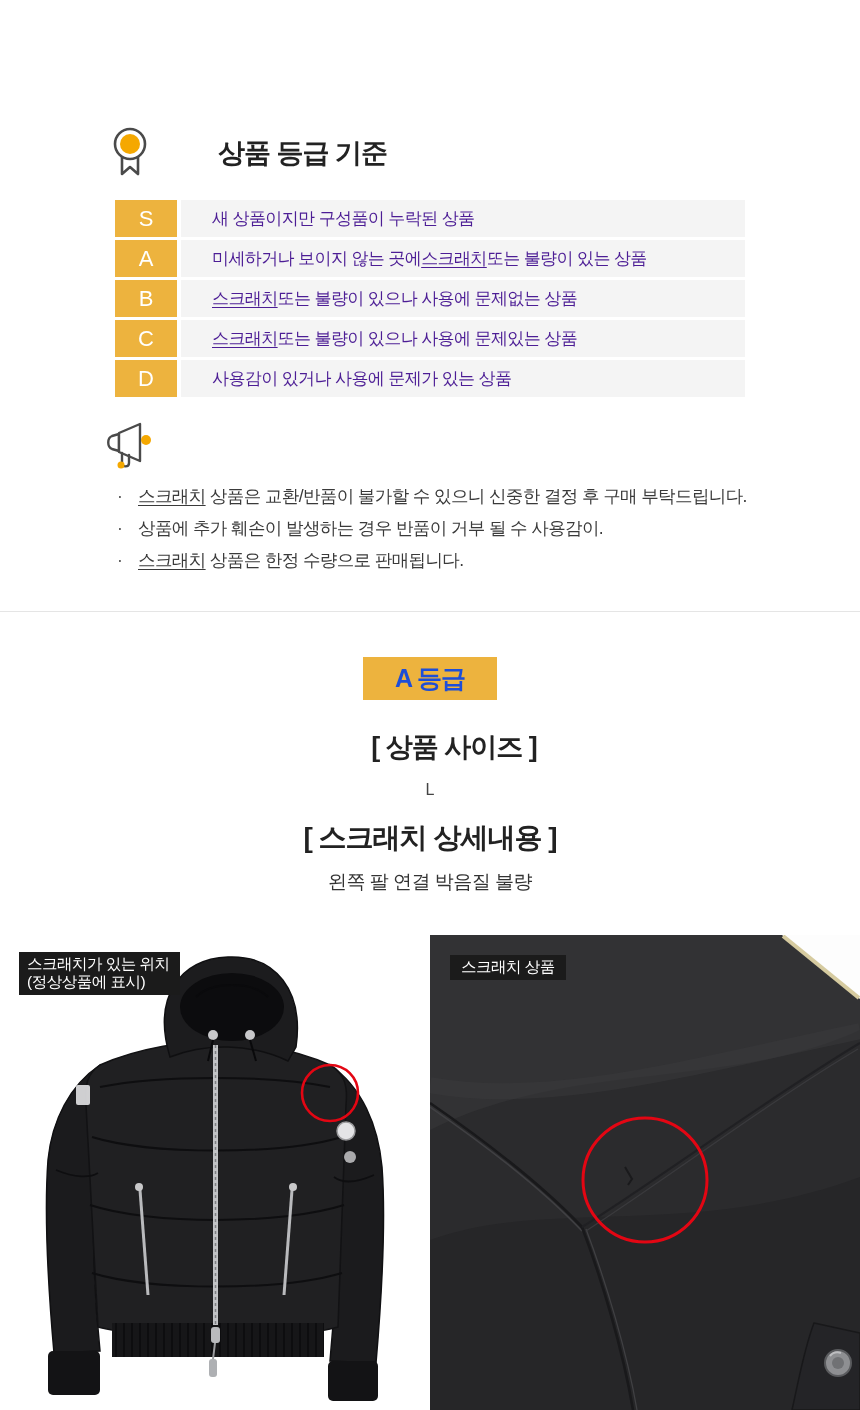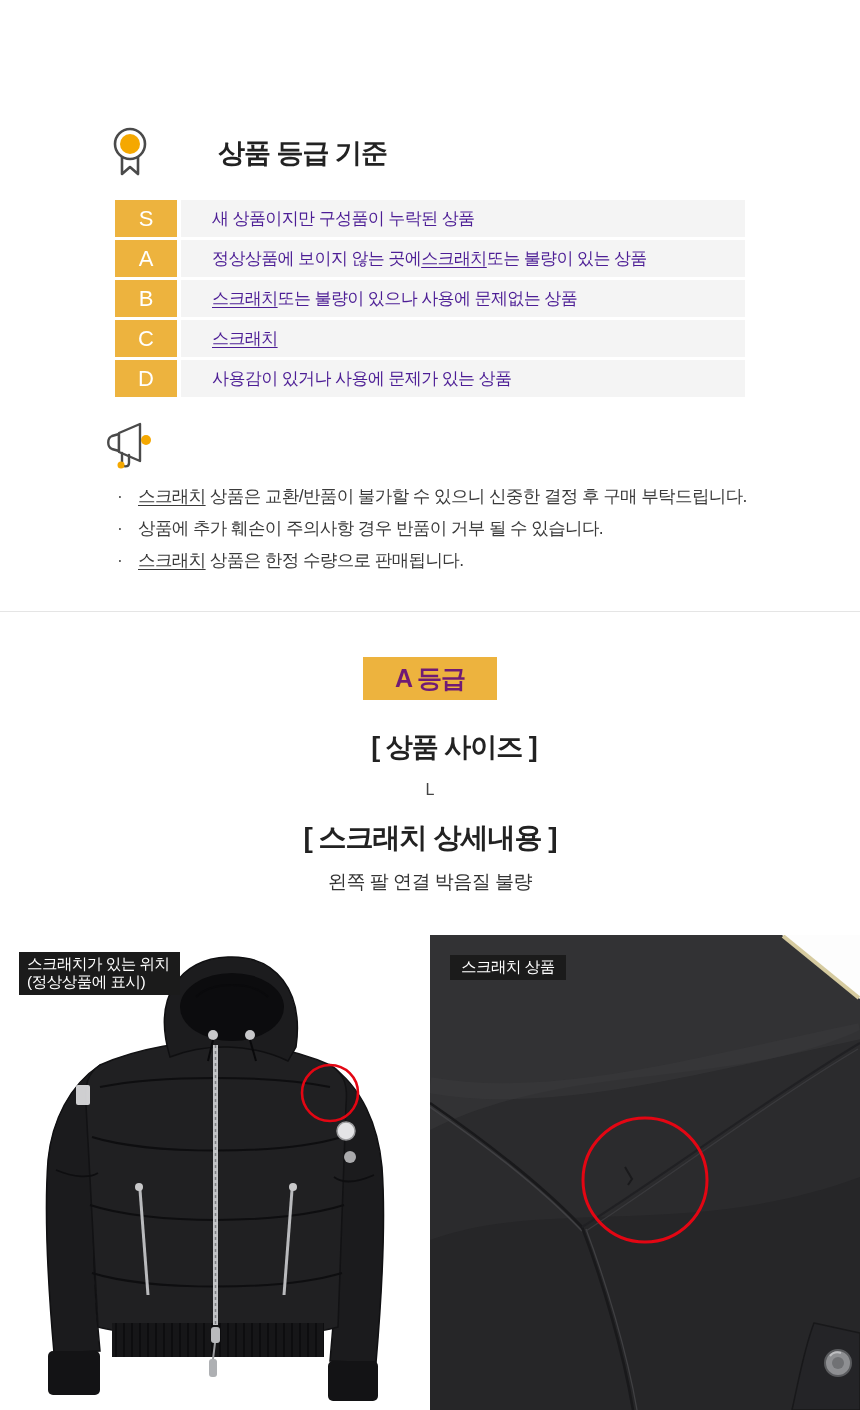--- a/index.html
+++ b/index.html
@@ -38,21 +38,21 @@
   .notice-item{
     display:flex;align-items:flex-start;margin-bottom:13px;
     font-size:17.5px;color:#3a3a3a;letter-spacing:-0.6px;line-height:19px;
   }
   .notice-item .bullet{width:21px;flex:0 0 auto;color:#555;}
   
   .divider{position:absolute;left:0;top:611px;width:860px;height:1px;background:#e5e5e5;}
   
   .grade-badge{
     position:absolute;left:363px;top:657px;width:134px;height:43px;
-    color:#701a75;font-size:25px;font-weight:bold;letter-spacing:-1px;
+    color:#1d4ed8;font-size:25px;font-weight:bold;letter-spacing:-1px;
     display:flex;align-items:center;justify-content:center;
   }
   .center-line{position:absolute;left:0;width:860px;text-align:center;}
   #size-title{top:729px;font-size:27px;font-weight:bold;color:#222;letter-spacing:-1px;padding-left:24px;}
   #size-value{top:781px;font-size:16px;color:#444;}
   #scratch-title{top:819px;font-size:28px;font-weight:bold;color:#222;letter-spacing:-1px;}
   #scratch-value{top:869px;font-size:19px;color:#333;letter-spacing:-0.5px;}
   
   .images-row{position:absolute;left:0;top:935px;width:860px;height:475px;display:flex;}
   .panel{position:relative;width:438px;height:475px;overflow:hidden;}
@@ -88,38 +88,39 @@
       <div class="grade-cell" style="background:#EDB33E">S</div>
       <div class="grade-text">
           <span>새 상품이지만 구성품이 누락된 상품</span>
           <span class="kw"></span>
           <span></span>
         </div>
     </div>
     <div class="grade-row">
       <div class="grade-cell" style="background:#EDB33E">A</div>
       <div class="grade-text">
-          <span>정상상품에 보이지 않는 곳에 </span>
+          <span>미세하거나 보이지 않는 곳에 </span>
           <span class="kw">스크래치</span>
           <span> 또는 불량이 있는 상품</span>
         </div>
     </div>
     <div class="grade-row">
       <div class="grade-cell" style="background:#EDB33E">B</div>
       <div class="grade-text">
           <span></span>
           <span class="kw">스크래치</span>
           <span> 또는 불량이 있으나 사용에 문제없는 상품</span>
         </div>
     </div>
     <div class="grade-row">
       <div class="grade-cell" style="background:#EDB33E">C</div>
       <div class="grade-text">
           <span></span>
           <span class="kw">스크래치</span>
+          <span> 또는 불량이 있으나 사용에 문제있는 상품</span>
         </div>
     </div>
     <div class="grade-row">
       <div class="grade-cell" style="background:#EDB33E">D</div>
       <div class="grade-text">
           <span>사용감이 있거나 사용에 문제가 있는 상품</span>
           <span class="kw"></span>
           <span></span>
         </div>
     </div>
@@ -137,21 +138,21 @@
     </span>
   </div>
 
   <div class="notice-list">
     <div class="notice-item">
       <span class="bullet">·</span>
       <span><span></span><span class="kw">스크래치</span><span> 상품은 교환/반품이 불가할 수 있으니 신중한 결정 후 구매 부탁드립니다.</span></span>
     </div>
     <div class="notice-item">
       <span class="bullet">·</span>
-      <span><span>상품에 추가 훼손이 주의사항 경우 반품이 거부 될 수 있습니다.</span><span class="kw"></span><span></span></span>
+      <span><span>상품에 추가 훼손이 발생하는 경우 반품이 거부 될 수 사용감이.</span><span class="kw"></span><span></span></span>
     </div>
     <div class="notice-item">
       <span class="bullet">·</span>
       <span><span></span><span class="kw">스크래치</span><span> 상품은 한정 수량으로 판매됩니다.</span></span>
     </div>
   </div>
 
   <div class="divider"></div>
 
   <div class="grade-badge" style="background:#EDB33E">A 등급</div>

